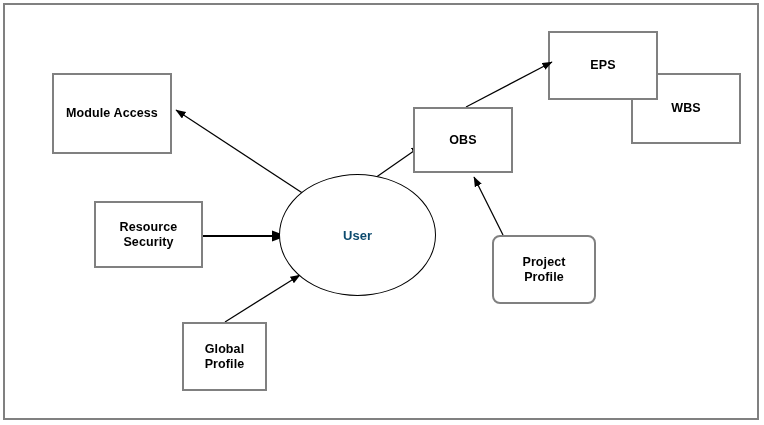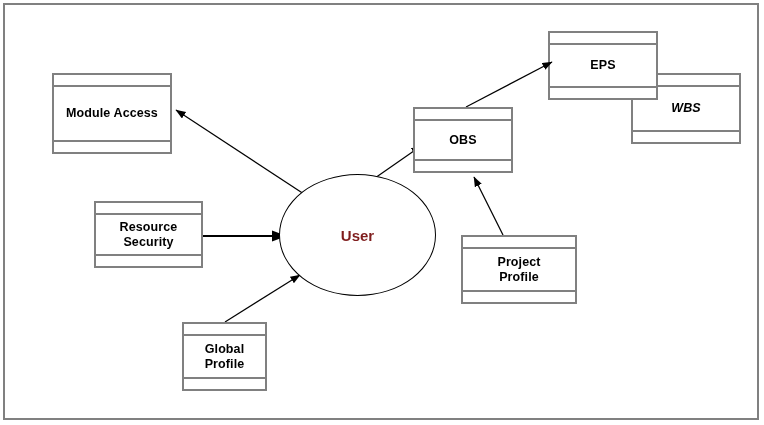--- a/index.html
+++ b/index.html
@@ -34,21 +34,20 @@
     width: 764px;
     height: 425px;
   }
   
   .node {
     position: absolute;
     box-sizing: border-box;
     background: #ffffff;
     border: 2px solid #808080;
     display: flex;
-    flex-direction: column;
   }
   .node .band-top {
     height: 12px;
     border-bottom: 2px solid #808080;
     flex: 0 0 auto;
     box-sizing: border-box;
   }
   .node .band-bottom {
     height: 12px;
     border-top: 2px solid #808080;
@@ -77,25 +76,25 @@
     box-sizing: border-box;
     border: 1.5px solid #000000;
     border-radius: 50%;
     background: #ffffff;
     display: flex;
     align-items: center;
     justify-content: center;
   }
   .ellipse-node .label {
     font-weight: bold;
-    font-size: 15px;
-    color: #7f1d1d;
+    font-size: 13px;
+    color: #0c4a6e;
   }
   
-  .z-wbs { z-index: 2; font-style: italic; }
+  .z-wbs { z-index: 2; }
   .z-eps { z-index: 3; }
   .z-edges { z-index: 4; }
   .z-node { z-index: 5; }
   .z-ellipse { z-index: 6; }
 </style>
 </head>
 <body>
 
 <div id="canvas">
 
@@ -164,21 +163,21 @@
   </div>
 
   <div class="node z-node" style="left:413px; top:107px; width:100px; height:66px;">
     <div class="band-top"></div>
     <div class="band-mid">
       <span class="label">OBS</span>
     </div>
     <div class="band-bottom"></div>
   </div>
 
-  <div class="node z-node" style="left:461px; top:235px; width:116px; height:69px;">
+  <div class="node z-node" style="left:492px; top:235px; width:104px; height:69px;border-radius:8px;">
     <div class="band-top"></div>
     <div class="band-mid">
       <span class="label">Project
 Profile</span>
     </div>
     <div class="band-bottom"></div>
   </div>
 
   <div class="ellipse-node z-ellipse" style="left:279px; top:174px; width:157px; height:122px;">
     <span class="label">User</span>

